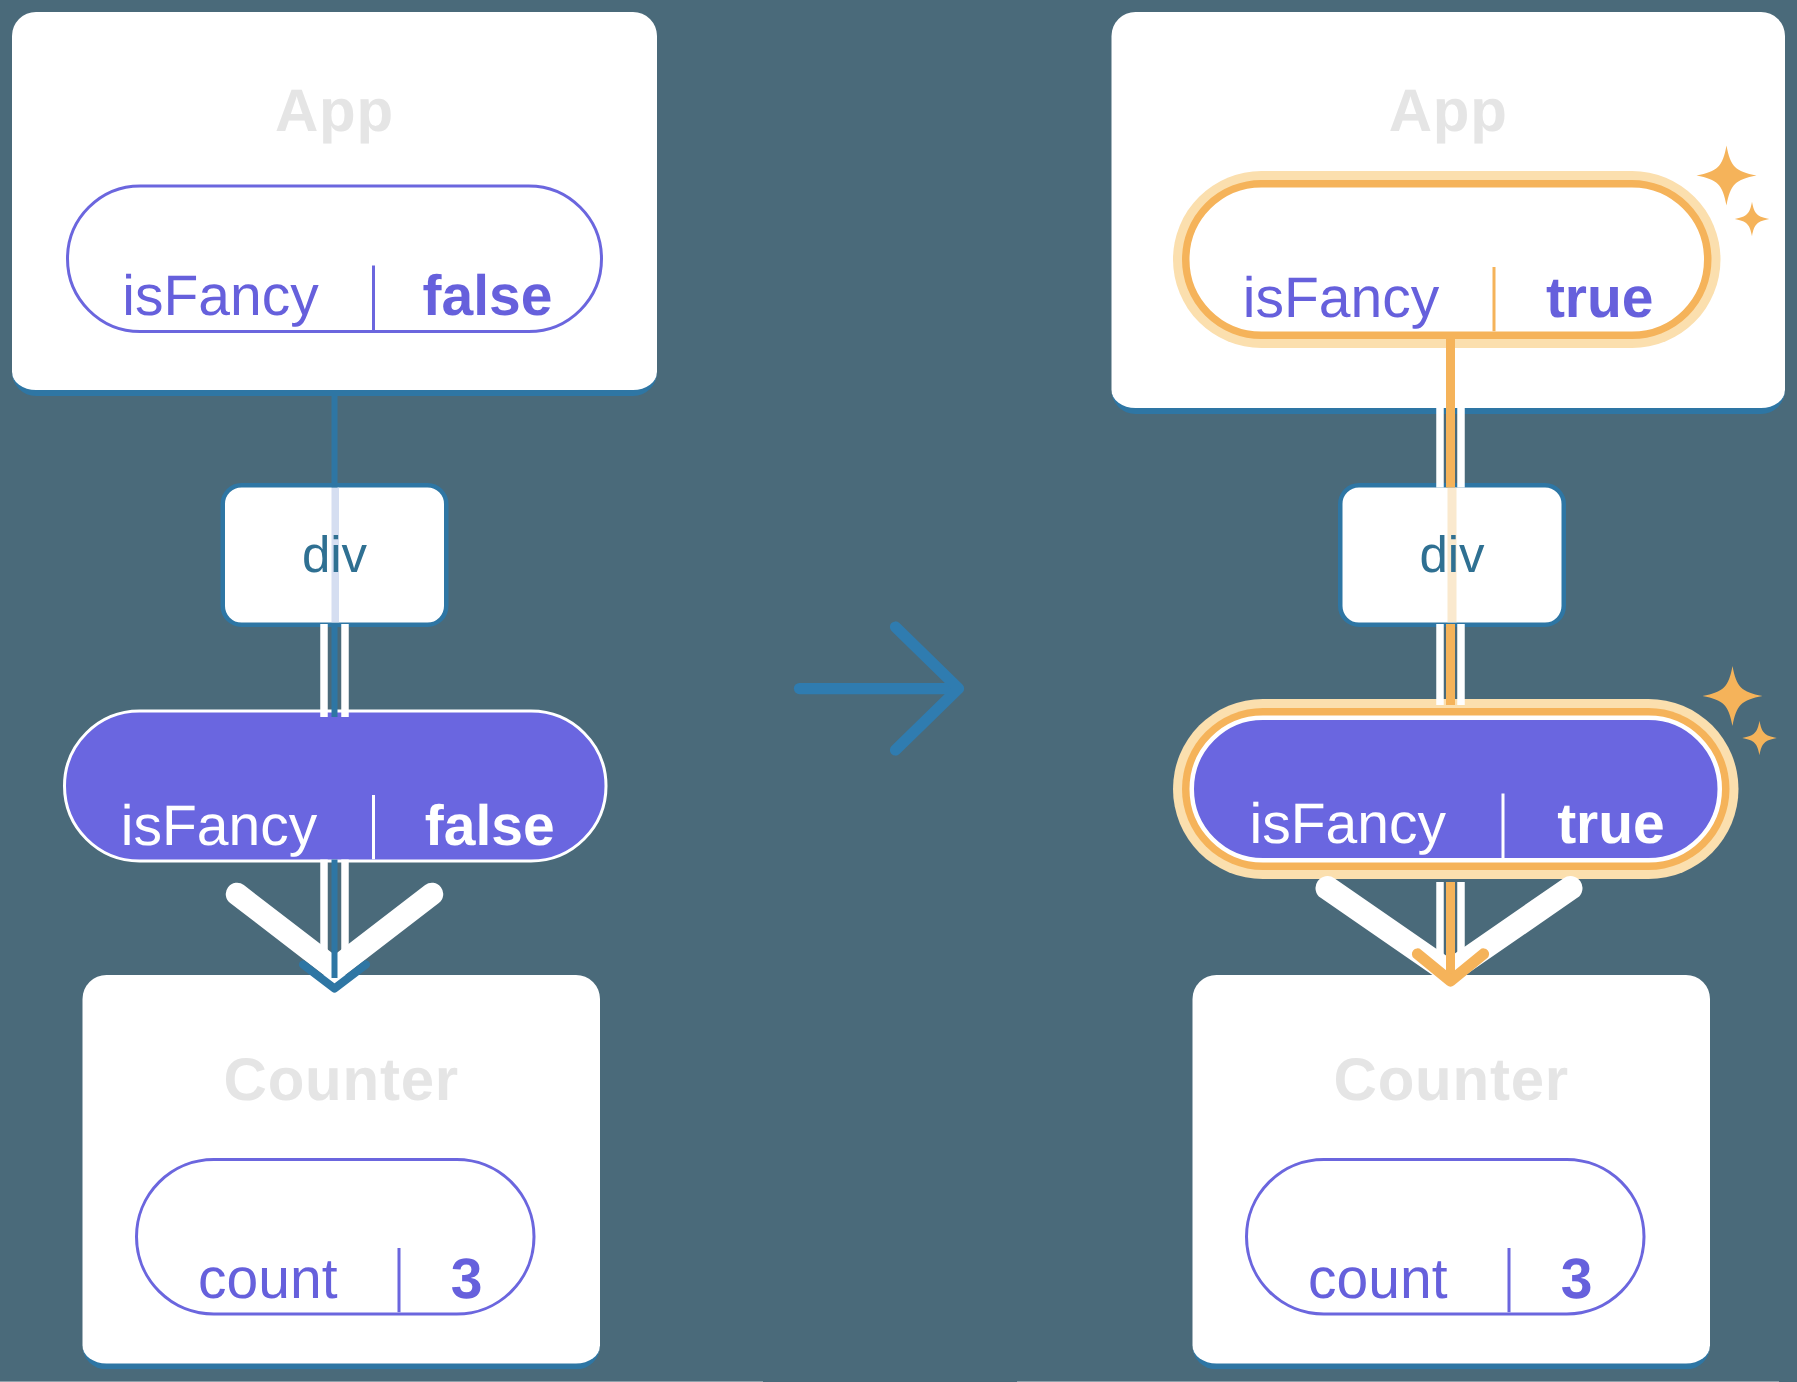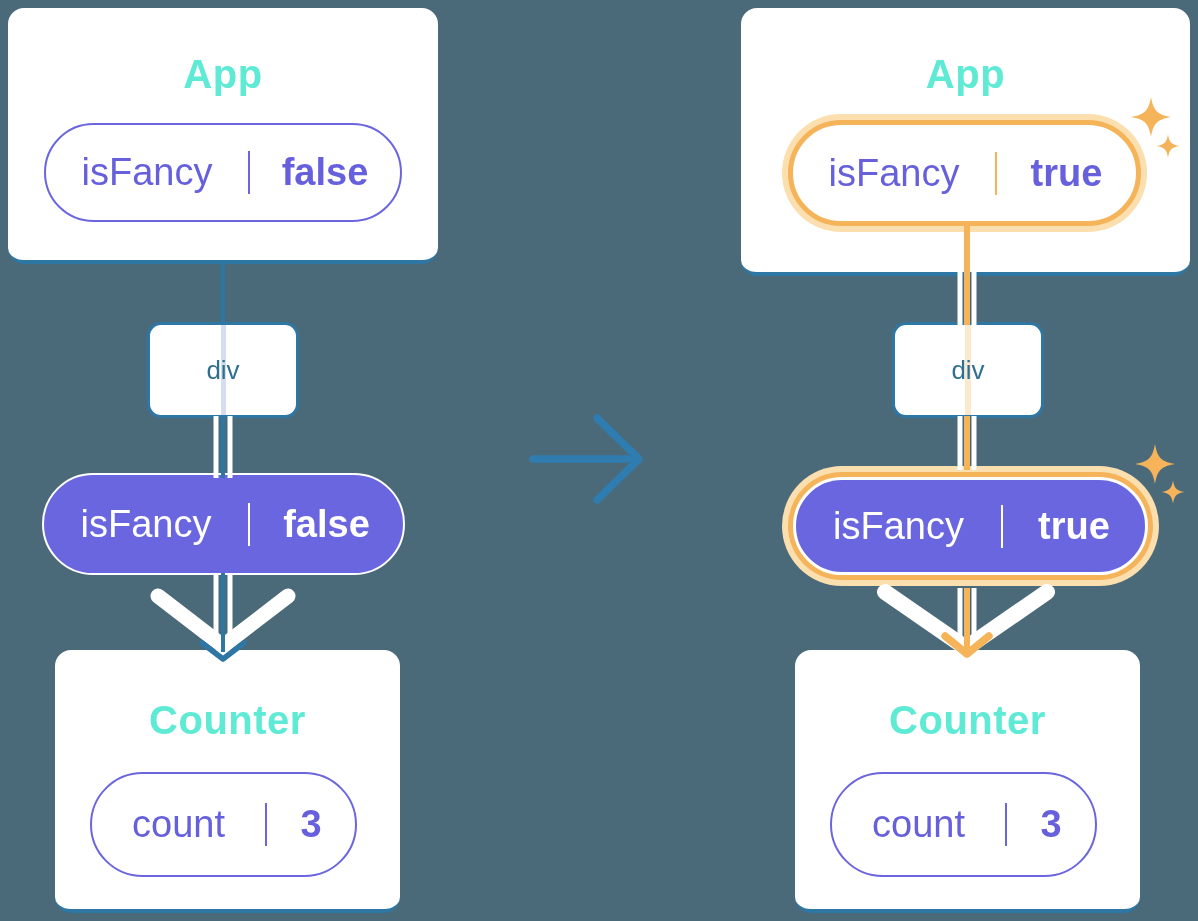--- a/index.html
+++ b/index.html
@@ -23,58 +23,58 @@
   .card-app-left      { left:   8px; top:   8px; width: 430px; height: 256px; }
   .card-app-right     { left: 741px; top:   8px; width: 449px; height: 268px; }
   .card-counter-left  { left:  55px; top: 650px; width: 345px; height: 263px; }
   .card-counter-right { left: 795px; top: 650px; width: 345px; height: 263px; }
 
   .comp-title {
     position: absolute;
     text-align: center;
     font-size: 40px;
     font-weight: 600;
-    color: #5eead4;
+    color: #e5e5e5;
     letter-spacing: 0.5px;
   }
   .title-app-left      { left:   8px; top:  52px; width: 430px; }
   .title-app-right     { left: 741px; top:  52px; width: 449px; }
   .title-counter-left  { left:  55px; top: 698px; width: 345px; }
   .title-counter-right { left: 795px; top: 698px; width: 345px; }
 
   
   .divnode {
     position: absolute;
     width: 152px; height: 96px;
     background: #FFFFFF;
     border: 3px solid #2E76A4;
     border-radius: 14px;
     display: flex; align-items: center; justify-content: center;
-    font-size: 26px;
+    font-size: 34px;
     color: #2F7092;
     overflow: hidden;
   }
   .divnode-left  { left: 147px; top: 322px; }
   .divnode-right { left: 892px; top: 322px; }
   .divnode::before {
     content: "";
     position: absolute;
     top: 0; bottom: 0;
     left: 50%; margin-left: -3px;
     width: 6px;
   }
   .divnode-left::before  { background: #D5DEF1; width: 5px; margin-left: -2.5px; }
   .divnode-right::before { background: #FAE9CE; }
   .divnode span { position: relative; z-index: 1; }
 
   
   .pill {
     position: absolute;
     display: flex;
-    align-items: center;
+    align-items: flex-end;
     border-radius: 70px;
     font-size: 38px;
     overflow: hidden;
   }
   .pill .cell {
     display: flex; align-items: center; justify-content: center;
   }
   .pill .cell.key { flex: 0 0 auto; }
   .pill .cell.val { flex: 1 1 auto; font-weight: bold; }
 

